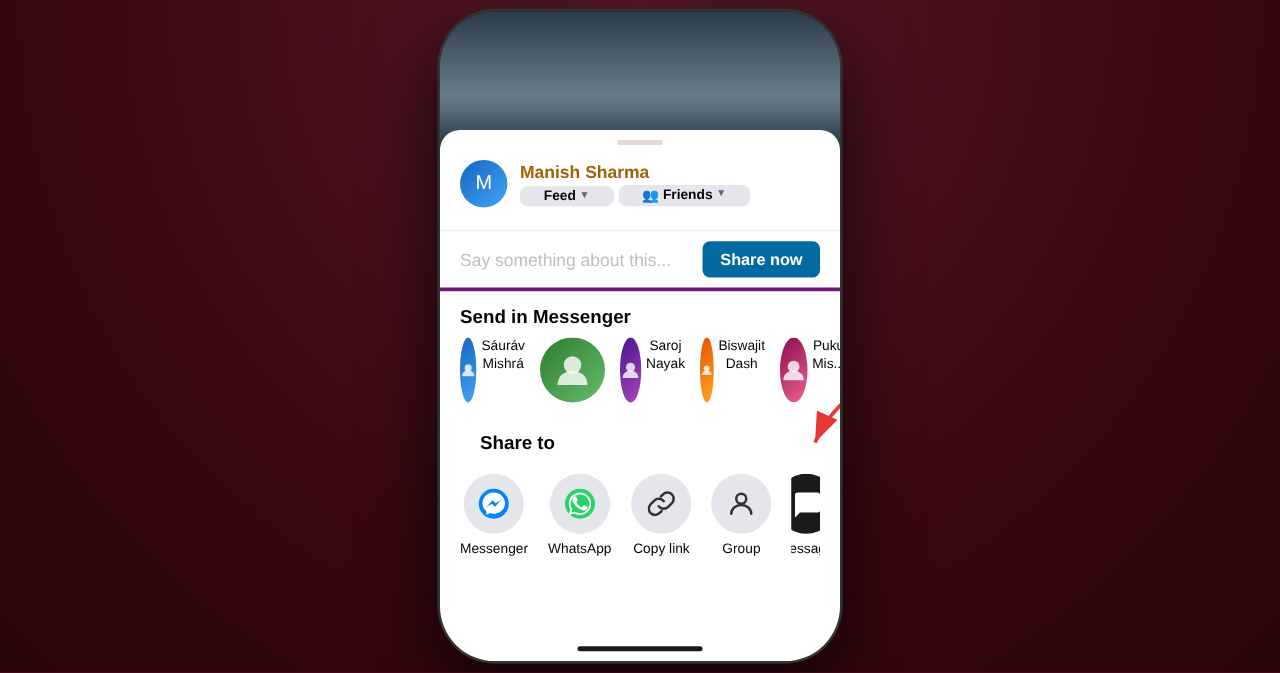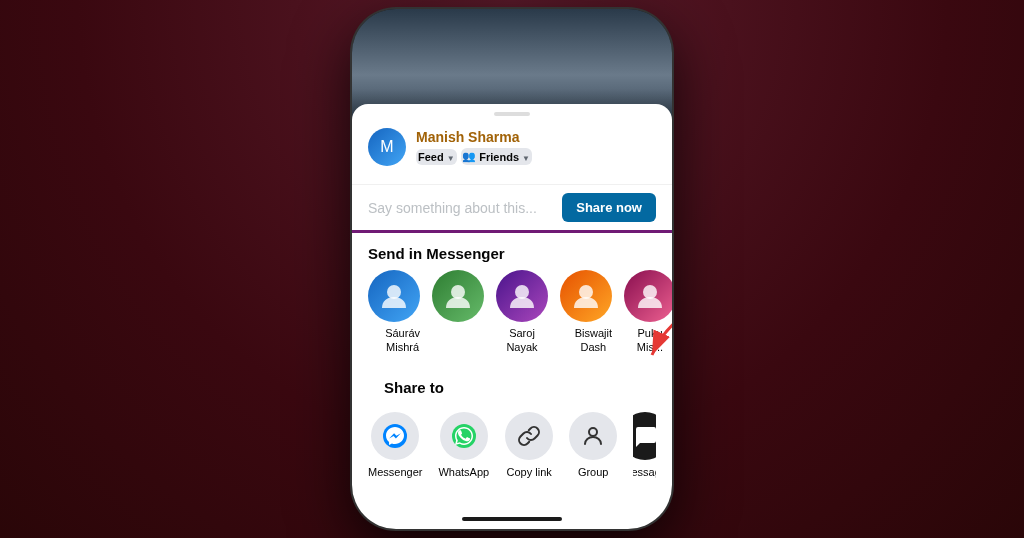--- a/index.html
+++ b/index.html
@@ -115,26 +115,26 @@
     }
 
     .user-tags {
       display: flex;
       gap: 4px;
       align-items: center;
     }
 
     .tag-btn {
       display: flex;
-      align-items: flex-end;
+      align-items: flex-start;
       gap: 3px;
       background: #e4e6eb;
       border: none;
       border-radius: 6px;
-      padding: 2px 2px;
+      padding: 2px 19px;
       font-size: 11px;
       font-weight: 600;
       color: #050505;
       cursor: pointer;
     }
 
     .tag-btn .chevron {
       font-size: 8px;
       color: #606770;
     }
@@ -178,22 +178,22 @@
 
     .messenger-contacts {
       display: flex;
       gap: 12px;
       padding: 0 16px 12px;
       overflow: hidden;
     }
 
     .contact-item {
       display: flex;
-      flex-direction: column;
-      align-items: flex-end;
+      flex-direction: row;
+      align-items: flex-start;
       gap: 4px;
       min-width: 52px;
     }
 
     .contact-avatar {
       width: 52px;
       height: 52px;
       border-radius: 50%;
       overflow: hidden;
       position: relative;

